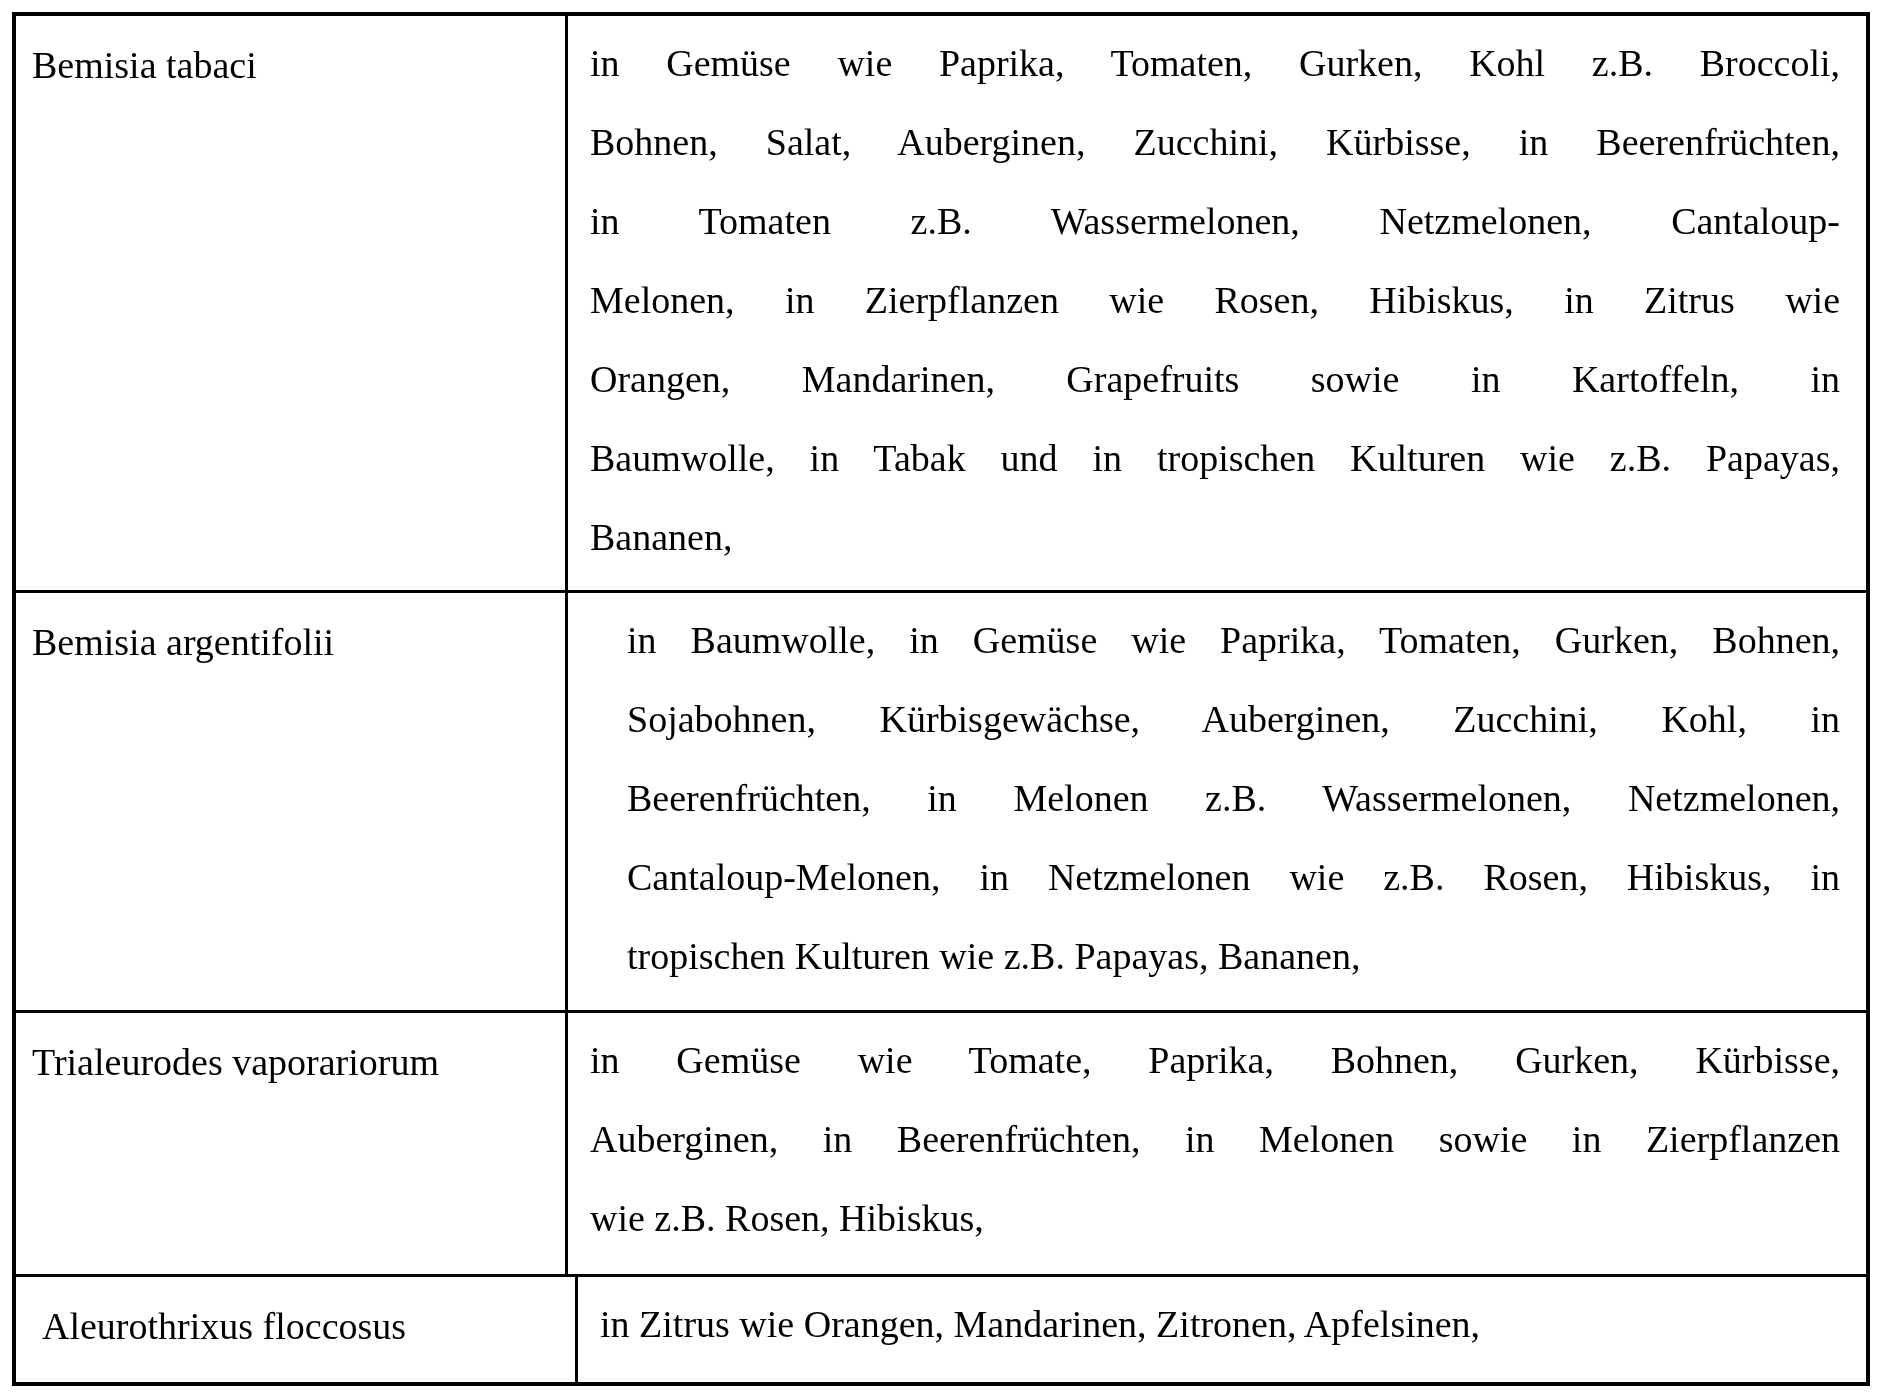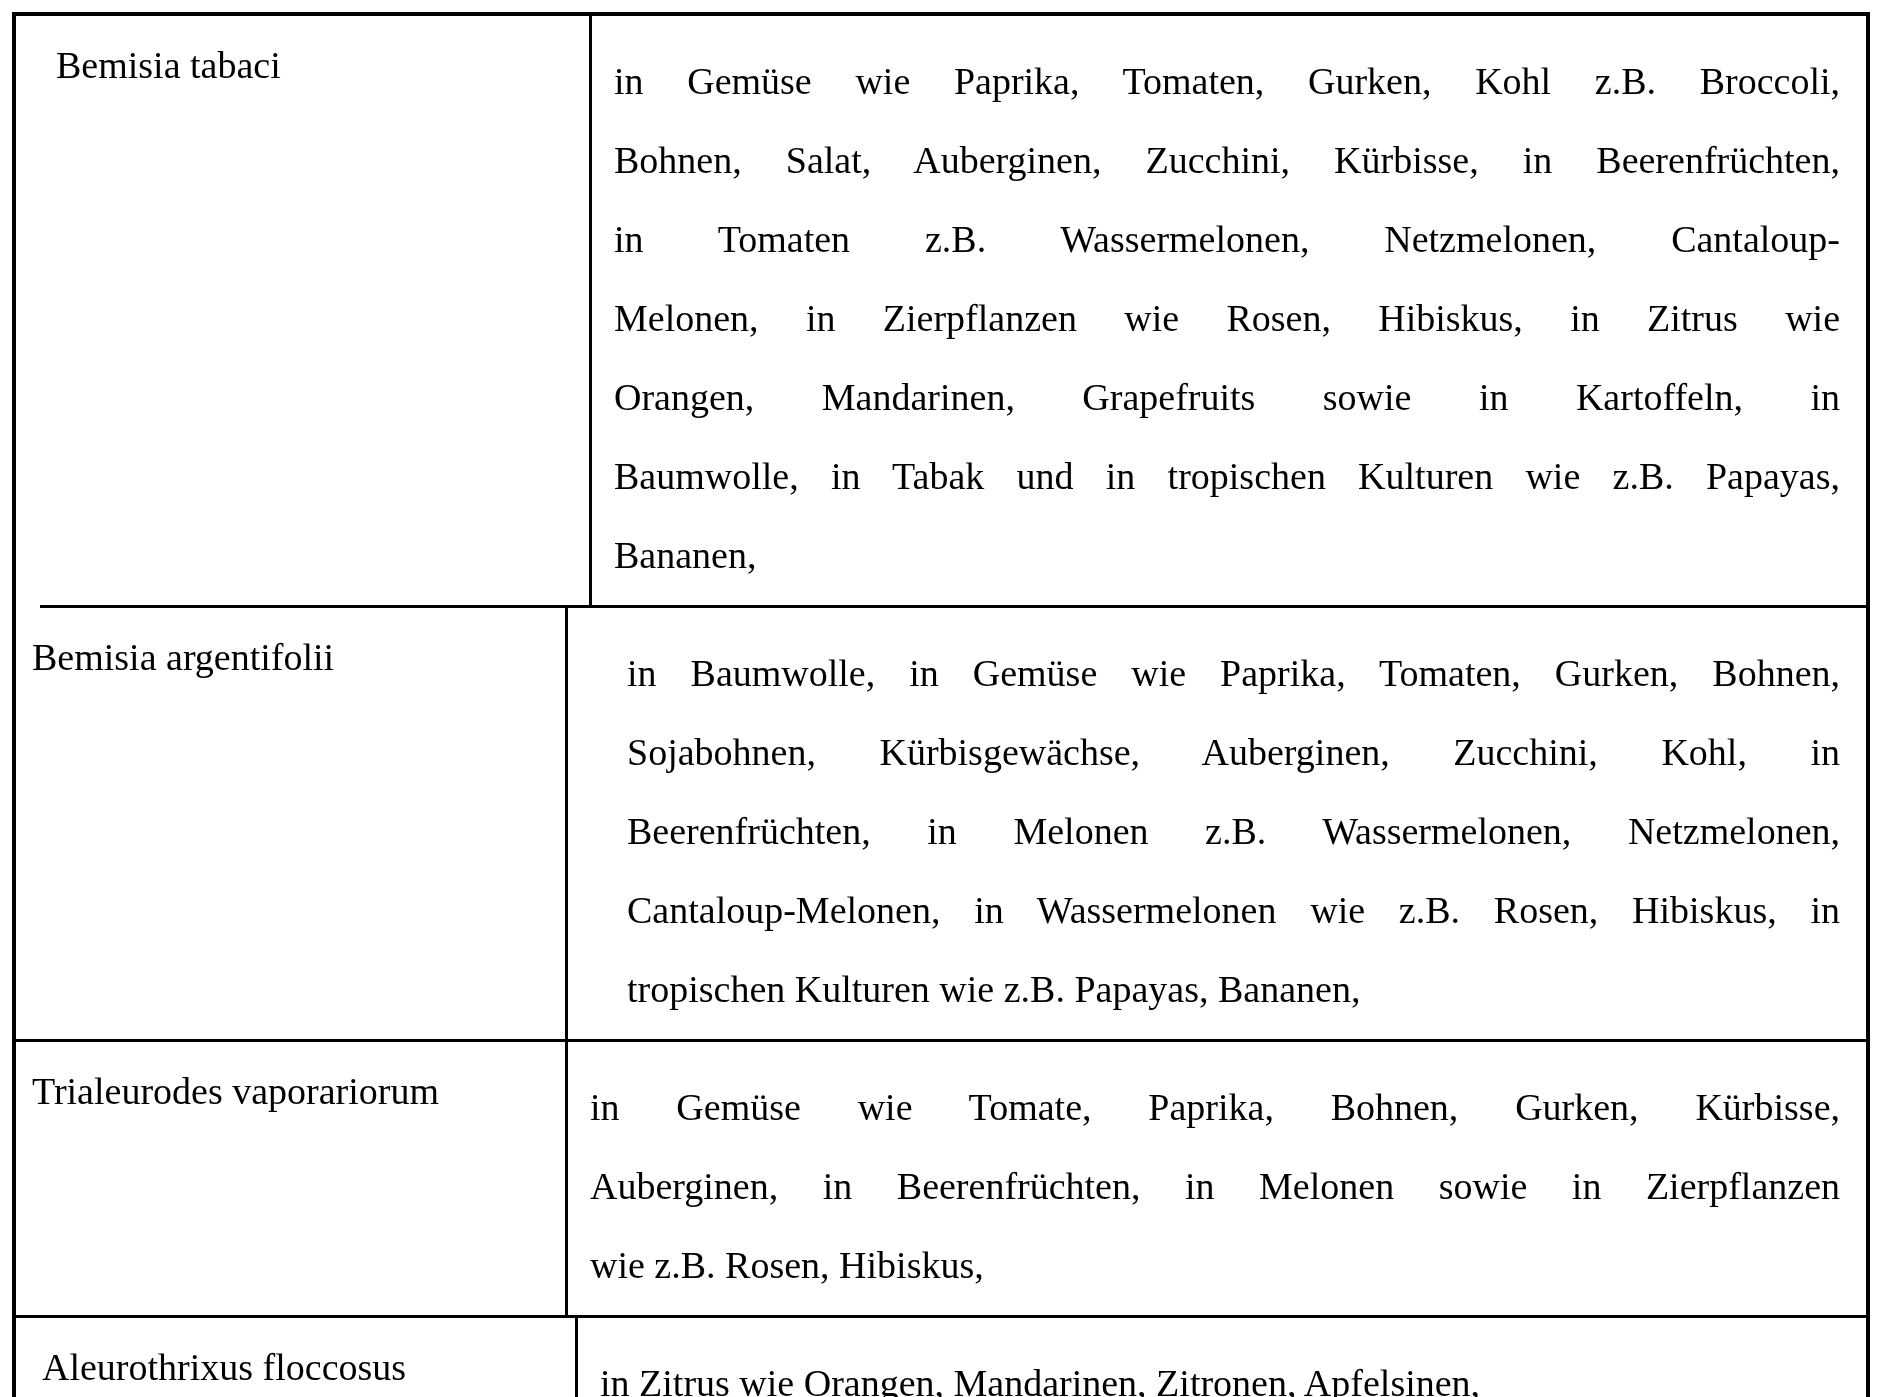--- a/index.html
+++ b/index.html
@@ -24,37 +24,37 @@
     background: #ffffff;
   }
   .t-row {
     display: flex;
     box-sizing: border-box;
     border-bottom: 3px solid #000000;
   }
   .t-row:last-child {
     border-bottom: none;
   }
-  .t-row:nth-child(1) { min-height: 577px; margin-left: 24px; }
+  .t-row:nth-child(1) { min-height: 577px; }
   .t-row:nth-child(2) { min-height: 420px; gap: 37px; }
   .t-row:nth-child(3) { min-height: 264px; }
   .t-row:nth-child(4) { min-height: 105px; margin-left: 10px; }
   .cell-species {
     width: 552px;
     box-sizing: border-box;
     border-right: 3px solid #000000;
     padding: 10px 12px 10px 16px;
     font-size: 38px;
     line-height: 79px;
     flex-shrink: 0;
   }
   .cell-hosts {
     flex: 1;
     box-sizing: border-box;
-    padding: 26px 26px 10px 22px;
+    padding: 8px 26px 10px 22px;
     font-size: 38px;
     line-height: 79px;
   }
   .host-line {
     text-align: justify;
     text-align-last: justify;
     height: 79px;
     overflow: hidden;
   }
   .host-line.last {
@@ -83,21 +83,21 @@
   </div>
 
   <div class="t-row">
     <div class="cell-species">
       <span>Bemisia argentifolii</span>
     </div>
     <div class="cell-hosts">
         <div class="host-line">in Baumwolle, in Gemüse wie Paprika, Tomaten, Gurken, Bohnen,</div>
         <div class="host-line">Sojabohnen, Kürbisgewächse, Auberginen, Zucchini, Kohl, in</div>
         <div class="host-line">Beerenfrüchten, in Melonen z.B. Wassermelonen, Netzmelonen,</div>
-        <div class="host-line">Cantaloup-Melonen, in Wassermelonen wie z.B. Rosen, Hibiskus, in</div>
+        <div class="host-line">Cantaloup-Melonen, in Netzmelonen wie z.B. Rosen, Hibiskus, in</div>
         <div class="host-line last">tropischen Kulturen wie z.B. Papayas, Bananen,</div>
       </div>
   </div>
 
   <div class="t-row">
     <div class="cell-species">
       <span>Trialeurodes vaporariorum</span>
     </div>
     <div class="cell-hosts">
         <div class="host-line">in Gemüse wie Tomate, Paprika, Bohnen, Gurken, Kürbisse,</div>

